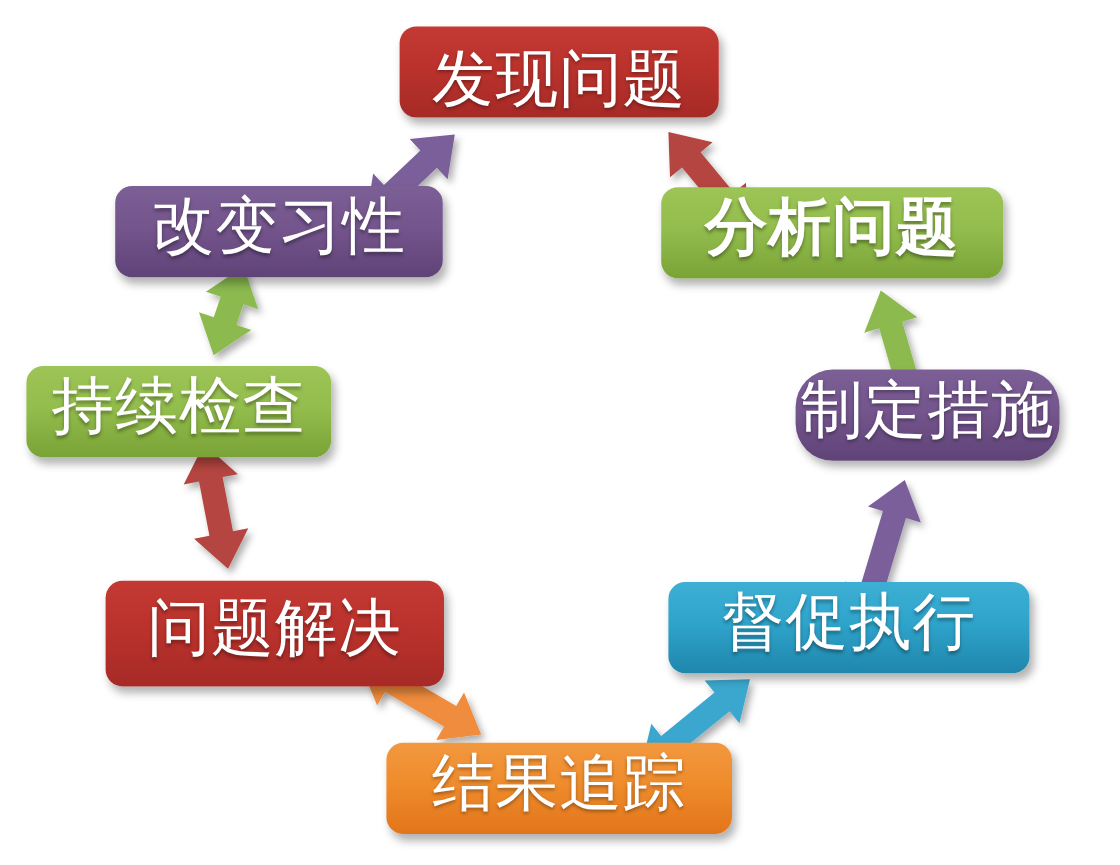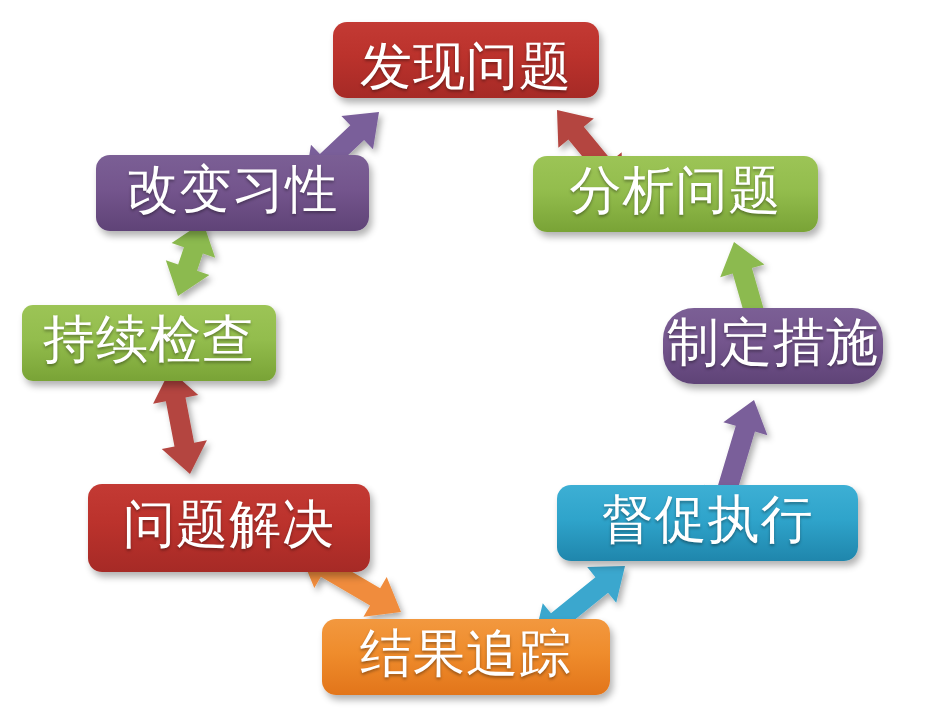--- a/index.html
+++ b/index.html
@@ -83,36 +83,36 @@
         <path d="M 190,474 L 206.92072647105115,440.19631653662776 L 194.15464266030276,442.65133265407934 L 185.4854862793102,397.5717194729181 L 198.2515700900586,395.11670335546654 L 170,370 L 153.07927352894885,403.80368346337224 L 165.84535733969724,401.34866734592066 L 174.5145137206898,446.4282805270819 L 161.7484299099414,448.88329664453346 Z" fill="#b4453f" filter="url(#arrowShadow)"></path>
         <path d="M 178,296 L 209.39206994450595,274.9396594377193 L 197.07593157312962,270.7788018798219 L 202.87197361360316,253.62251744002026 L 215.18811198497949,257.78337499791763 L 203,222 L 171.60793005549405,243.0603405622807 L 183.92406842687038,247.2211981201781 L 178.12802638639684,264.37748255997974 L 165.81188801502051,260.21662500208237 Z" fill="#8cba4f" filter="url(#arrowShadow)"></path>
         <path d="M 305,182 L 342.59964914779135,178.092777973676 L 333.6660510474023,168.6486885532647 L 364.07794603011934,139.88067978582964 L 373.0115441305084,149.32476920624094 L 379,112 L 341.40035085220865,115.907222026324 L 350.3339489525977,125.35131144673532 L 319.92205396988066,154.11932021417036 L 310.9884558694916,144.67523079375906 Z" fill="#7a5e9a" filter="url(#arrowShadow)"></path>
       </g>
   </svg>
 
   <div id="nodes">
       <div class="node theme-red" style="left: 333px; top: 22px; width: 266px; height: 76px; align-items: flex-end;">
         <span class="node-label">发现问题</span>
       </div>
-      <div class="node theme-green" style="left: 533px; top: 156px; width: 285px; height: 76px;">
+      <div class="node theme-green" style="left: 551px; top: 156px; width: 285px; height: 76px; font-weight: bold;">
         <span class="node-label">分析问题</span>
       </div>
       <div class="node theme-purple" style="left: 663px; top: 308px; width: 220px; height: 76px; border-radius: 31px;">
         <span class="node-label">制定措施</span>
       </div>
       <div class="node theme-blue" style="left: 557px; top: 485px; width: 301px; height: 76px;">
         <span class="node-label">督促执行</span>
       </div>
       <div class="node theme-orange" style="left: 322px; top: 619px; width: 288px; height: 76px;">
         <span class="node-label">结果追踪</span>
       </div>
       <div class="node theme-red" style="left: 88px; top: 484px; width: 282px; height: 88px;">
         <span class="node-label">问题解决</span>
       </div>
-      <div class="node theme-green" style="left: 22px; top: 305px; width: 254px; height: 76px; border-radius: 11px;">
+      <div class="node theme-green" style="left: 22px; top: 305px; width: 254px; height: 76px;">
         <span class="node-label">持续检查</span>
       </div>
       <div class="node theme-purple" style="left: 96px; top: 155px; width: 273px; height: 76px;">
         <span class="node-label">改变习性</span>
       </div>
     </div>
 
 </div>
 
 </body></html>

